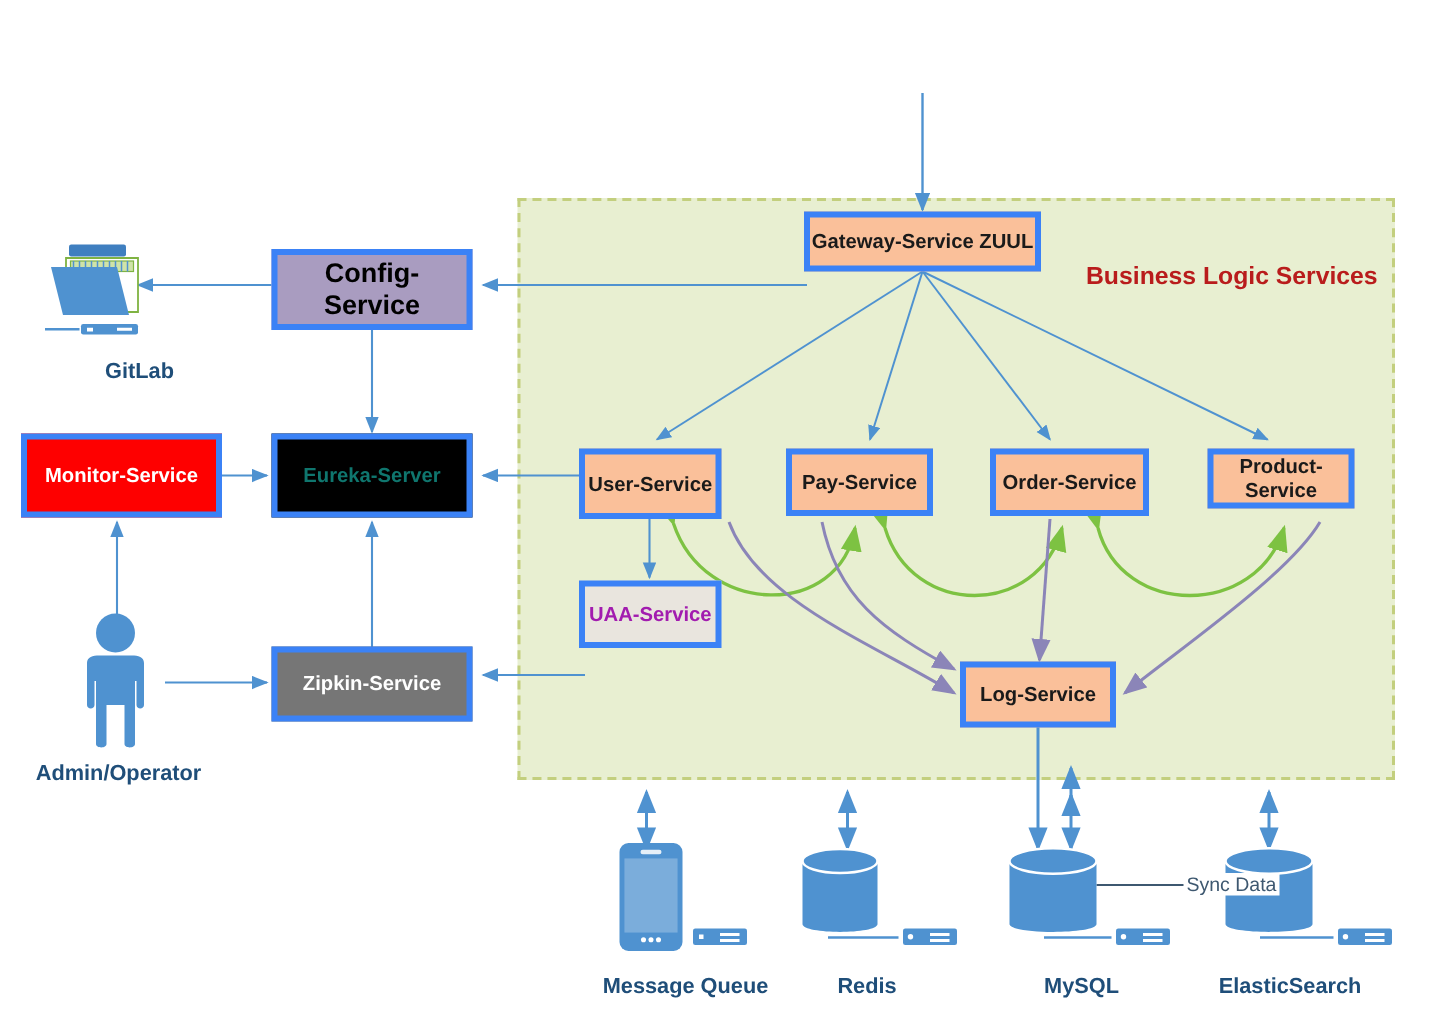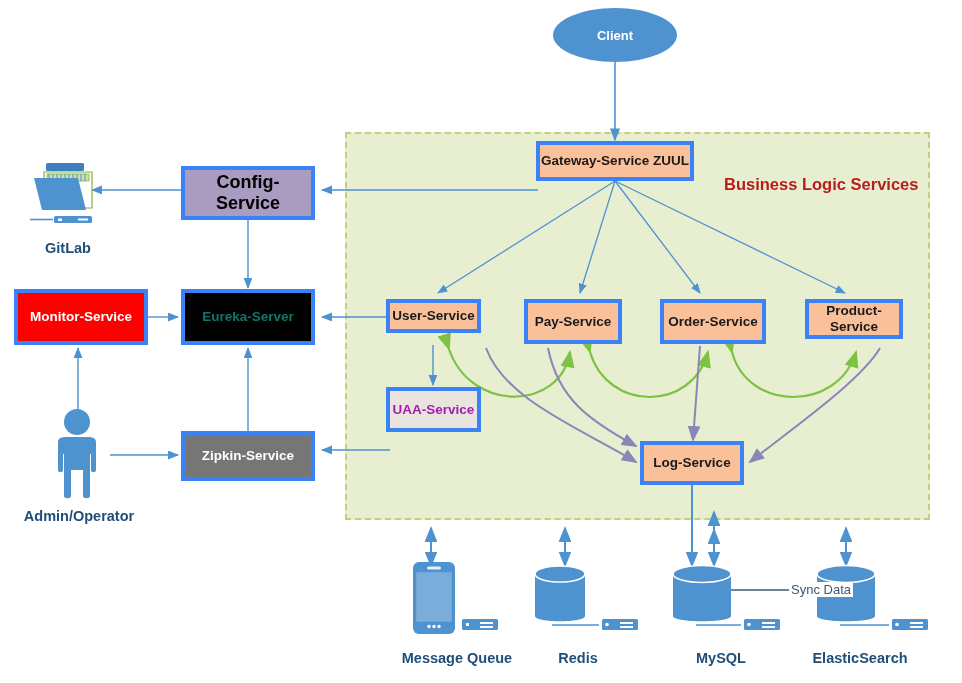--- a/index.html
+++ b/index.html
@@ -182,33 +182,32 @@
 
     <line x1="431" y1="528" x2="431" y2="566" stroke="#4f92d0" stroke-width="2" marker-start="url(#ab2)" marker-end="url(#ab)"></line>
 
     <line x1="565" y1="528" x2="565" y2="566" stroke="#4f92d0" stroke-width="2" marker-start="url(#ab2)" marker-end="url(#ab)"></line>
 
     <line x1="846" y1="528" x2="846" y2="566" stroke="#4f92d0" stroke-width="2" marker-start="url(#ab2)" marker-end="url(#ab)"></line>
 
     <line x1="731" y1="590" x2="818" y2="590" stroke="#3e5870" stroke-width="1.3" marker-end="url(#ad)"></line>
   </svg>
 
-  <div class="client-ellipse" style="left:553px; top:8px; width:124px; height:54px;">Client</div>
 
   <div class="node box orange" style="left:536px; top:141px; width:158px; height:40px;">Gateway-Service  ZUUL</div>
 
   <div class="node box purple" style="left:181px; top:166px; width:134px; height:54px;">Config-Service</div>
 
   <div class="node box black" style="left:181px; top:289px; width:134px; height:56px;">Eureka-Server</div>
 
   <div class="node box red" style="left:14px; top:289px; width:134px; height:56px;">Monitor-Service</div>
 
   <div class="node box gray" style="left:181px; top:431px; width:134px; height:50px;">Zipkin-Service</div>
 
-  <div class="node box orange" style="left:386px; top:299px; width:95px; height:34px;">User-Service</div>
+  <div class="node box orange" style="left:386px; top:299px; width:95px; height:47px;">User-Service</div>
 
   <div class="node box orange" style="left:524px; top:299px; width:98px; height:45px;">Pay-Service</div>
 
   <div class="node box orange" style="left:660px; top:299px; width:106px; height:45px;">Order-Service</div>
 
   <div class="node box orange" style="left:805px; top:299px; width:98px; height:40px;">Product-Service</div>
 
   <div class="node box beige" style="left:386px; top:387px; width:95px; height:45px;">UAA-Service</div>
 
   <div class="node box orange" style="left:640px; top:441px; width:104px; height:44px;">Log-Service</div>
@@ -230,21 +229,21 @@
         <line x1="59" y1="14" x2="59" y2="21"></line>
           <line x1="63" y1="14" x2="63" y2="21"></line>
       </g>
       <path d="M12,18 L56,18 L64,50 L20,50 z" fill="#4f92d0"></path>
       <rect x="32" y="56" width="38" height="7" rx="1.5" fill="#4f92d0"></rect>
       <rect x="36" y="58.5" width="4" height="2.5" fill="#ffffff"></rect>
       <rect x="56" y="58.5" width="10" height="2" fill="#ffffff"></rect>
       <line x1="8" y1="59.5" x2="31" y2="59.5" stroke="#4f92d0" stroke-width="1.6"></line>
     </svg>
   </div>
-  <div class="caption" style="left:20px; top:240px; width:96px;">GitLab</div>
+  <div class="caption" style="left:20px; top:240px; width:96px;text-align:right;">GitLab</div>
 
   <div class="icon-wrap" style="left:46px; top:408px; width:66px; height:92px;">
     <svg width="66" height="92" viewBox="0 0 66 92">
       <circle cx="31" cy="14" r="13" fill="#4f92d0"></circle>
       <path d="M12,34 C12,30 16,29 20,29 L42,29 C46,29 50,30 50,34 L50,62 C50,65 45,65 45,62 L45,46 L44,46 L44,88 C44,91 37,91 37,88 L37,62 L25,62 L25,88 C25,91 18,91 18,88 L18,46 L17,46 L17,62 C17,65 12,65 12,62 z" fill="#4f92d0"></path>
     </svg>
   </div>
   <div class="caption" style="left:6px; top:508px; width:146px;">Admin/Operator</div>
 
   <div class="icon-wrap" style="left:408px; top:562px; width:92px; height:72px;">

